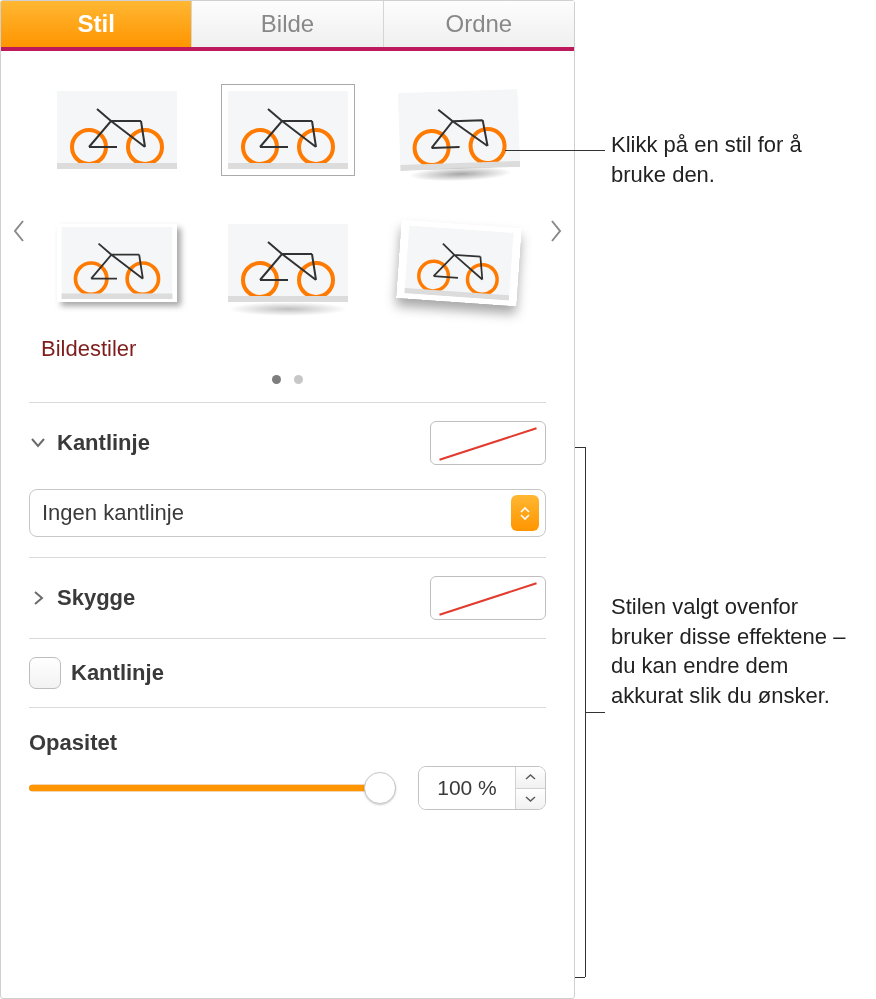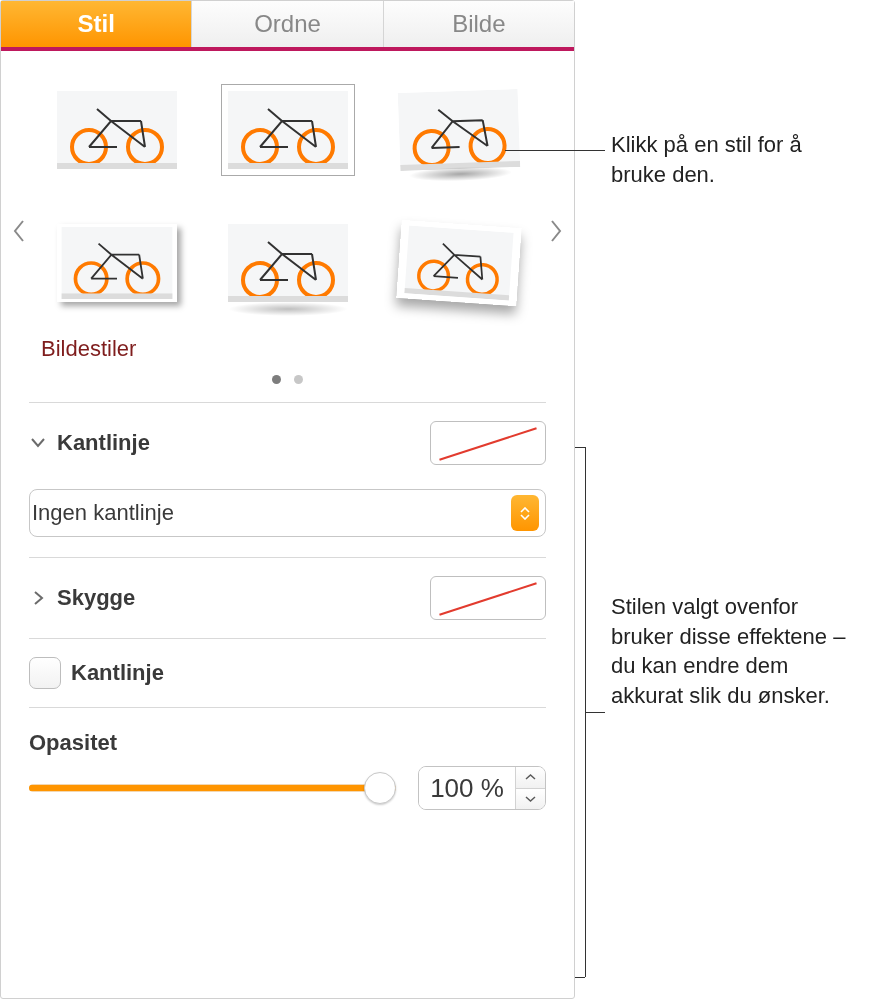--- a/index.html
+++ b/index.html
@@ -38,35 +38,35 @@
 
   
   .section { padding: 18px 28px; display:flex; align-items:center; justify-content:space-between; gap:6px;}
   .section .head { display:flex; align-items:center; gap:10px; }
   .disc { width:18px; height:18px; display:inline-flex; align-items:center; justify-content:center; color:#6b6b6b; }
   .section-label { font-size:22px; font-weight:700; color:#3a3a3a; }
   .swatch { width:116px; height:44px; border:1px solid #bfbfbf; border-radius:6px; background:#fff; position:relative; cursor:pointer; }
   .swatch::before { content:""; position:absolute; left:6px; right:6px; top:50%; border-top:2px solid #e23b2e; transform: rotate(-18deg); transform-origin:center; }
 
   .select-row { padding: 6px 28px 20px 28px; }
-  .select { width:100%; height:48px; border:1px solid #c7c7c7; border-radius:8px; background:#fff; display:flex; align-items:center; justify-content:space-between; padding:0 6px 0 2px; cursor:pointer; }
+  .select { width:100%; height:48px; border:1px solid #c7c7c7; border-radius:8px; background:#fff; display:flex; align-items:center; justify-content:space-between; padding:0 6px 0 12px; cursor:pointer; }
   .select span { font-size:22px; color:#3a3a3a; }
   .select .knob { width:28px; height:36px; border-radius:6px; background:linear-gradient(#ffb733,#ff9500); display:flex; flex-direction:column; align-items:center; justify-content:center; gap:1px; }
   .select .knob svg { display:block; }
 
   .check { width:32px; height:32px; border:1px solid #bdbdbd; border-radius:7px; background:linear-gradient(#fff,#f2f2f2); cursor:pointer; }
   .opacity { padding: 22px 28px 28px 28px; }
   .opacity .lbl { font-size:22px; font-weight:700; color:#3a3a3a; margin-bottom:10px; display:block;}
   .op-row { display:flex; align-items:center; gap:22px; }
   .slider { flex:1; height:36px; position:relative; }
   .track { position:absolute; left:0; right:0; top:50%; height:7px; transform:translateY(-50%); border-radius:4px; background:#ddd; overflow:hidden;}
   .track-fill { position:absolute; left:0; top:0; bottom:0; width:100%; background:#ff9500;}
   .knob-sl { position:absolute; top:50%; left:calc(100% - 16px); width:32px; height:32px; border-radius:50%; background:#fff; border:1px solid #c9c9c9; box-shadow:0 1px 2px rgba(0,0,0,.2); transform:translate(-50%,-50%); cursor:grab;}
   .valuebox { display:flex; align-items:stretch; border:1px solid #c3c3c3; border-radius:8px; height:44px; overflow:hidden; }
-  .valuebox .val { width:96px; display:flex; align-items:center; justify-content:center; font-size:26px; color:#3a3a3a; background:#fff;}
+  .valuebox .val { width:96px; display:flex; align-items:center; justify-content:center; font-size:21px; color:#3a3a3a; background:#fff;}
   .stepper { width:30px; display:flex; flex-direction:column; border-left:1px solid #d2d2d2;}
   .stepper button { flex:1; border:none; background:linear-gradient(#fff,#f1f1f1); cursor:pointer; display:flex; align-items:center; justify-content:center;}
   .stepper button:first-child{ border-bottom:1px solid #d2d2d2;}
   .stepper svg{width:11px;height:8px;}
 
   
   .callout { position:absolute; font-size:22px; line-height:1.35; color:#222; }
   .co-line { position:absolute; background:#333; height:1px; }
   .co-v { position:absolute; background:#333; width:1px; }
 </style>
@@ -74,24 +74,24 @@
 <body>
 
 <div class="wrap">
   <div class="panel">
 
     <div class="tabs">
       <div class="tab active">
           <span>Stil</span>
         </div>
       <div class="tab">
+          <span>Bilde</span>
+        </div>
+      <div class="tab">
           <span>Ordne</span>
-        </div>
-      <div class="tab">
-          <span>Bilde</span>
         </div>
     </div>
 
     <div class="gallery-area">
       <div class="nav-arrow nav-left">
         <svg width="14" height="24" viewBox="0 0 14 24">
             <path d="M11 2 3 12l8 10" fill="none" stroke="#8a8a8a" stroke-width="2"></path>
           </svg>
       </div>
       <div class="nav-arrow nav-right">

